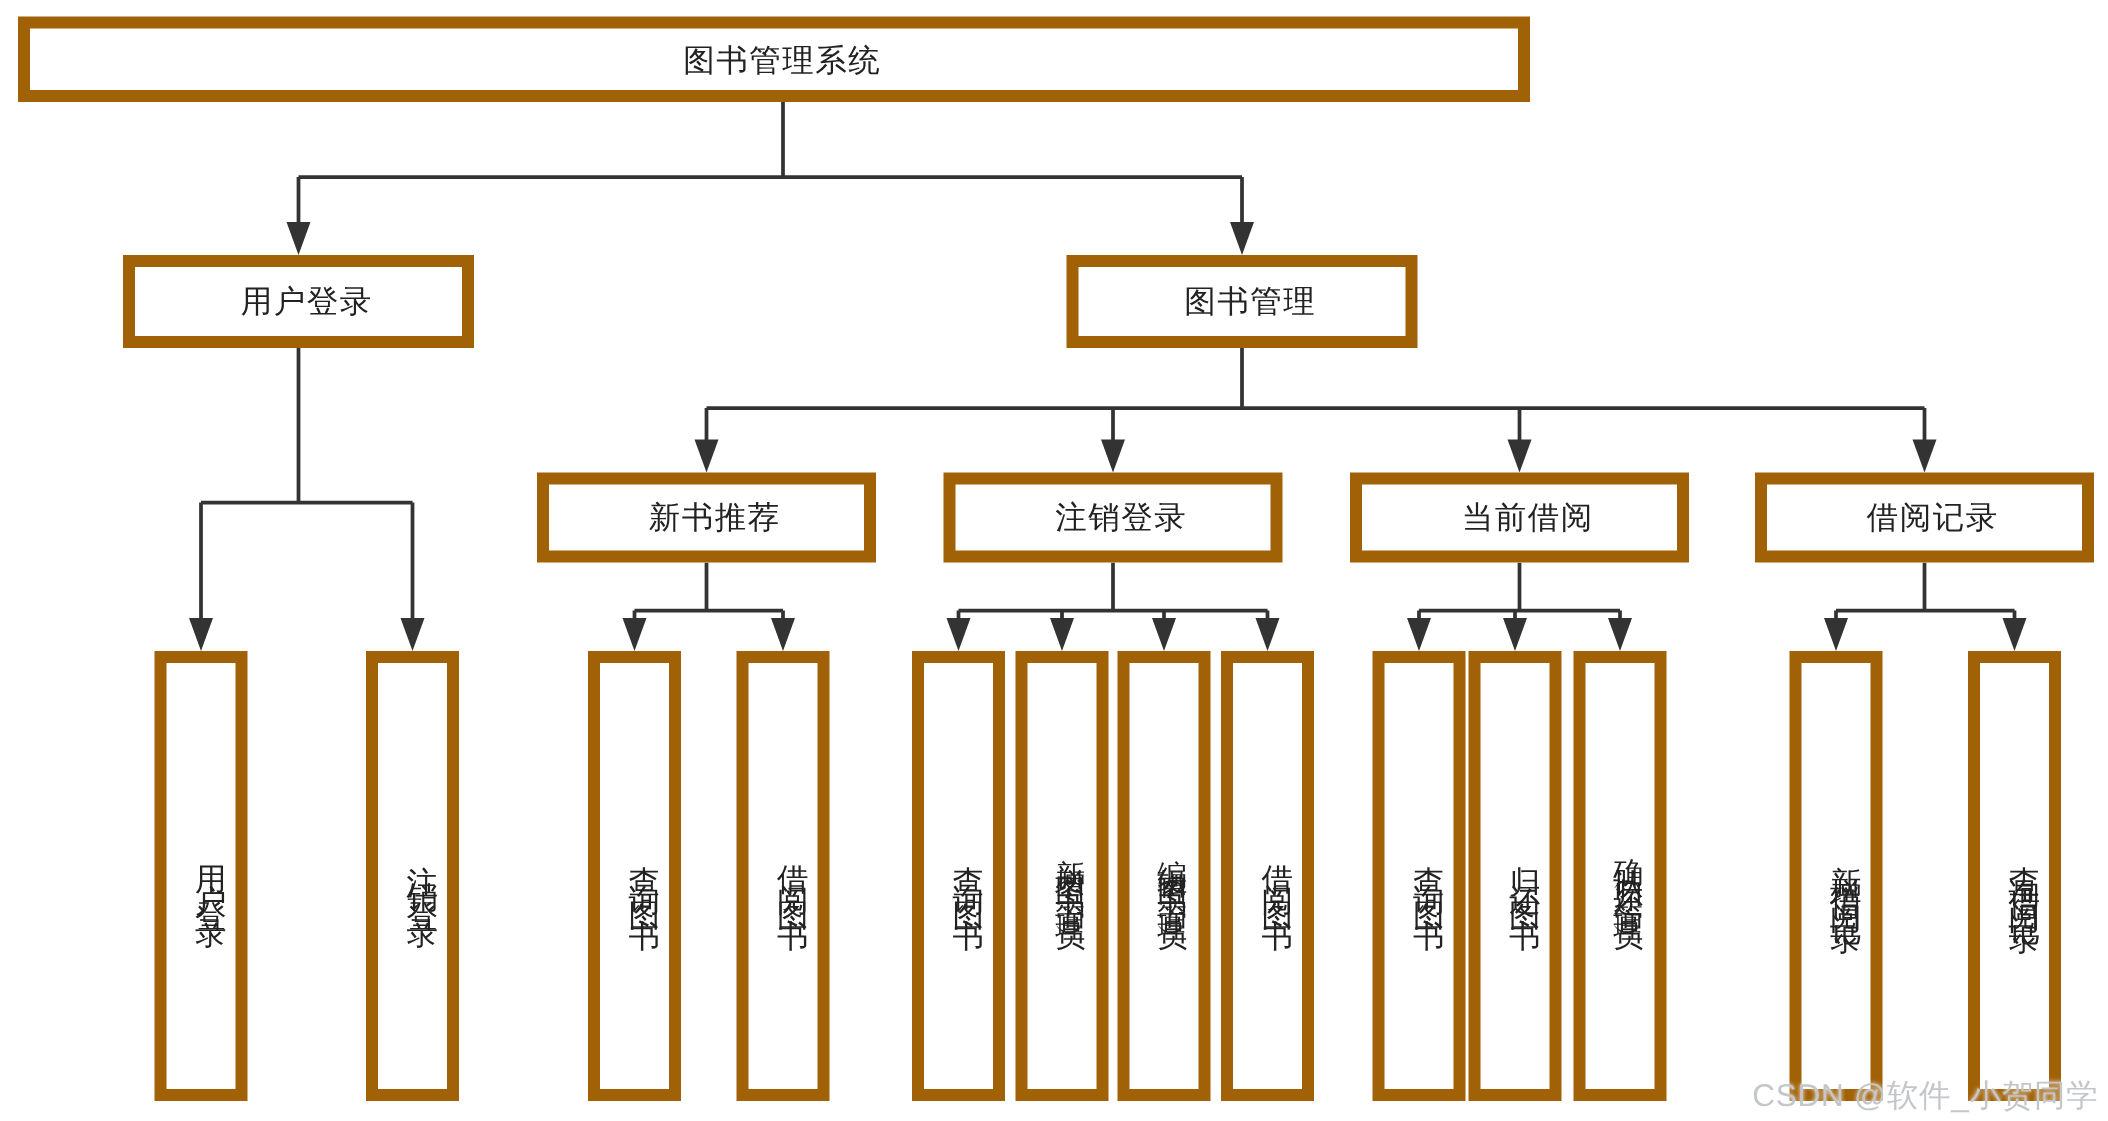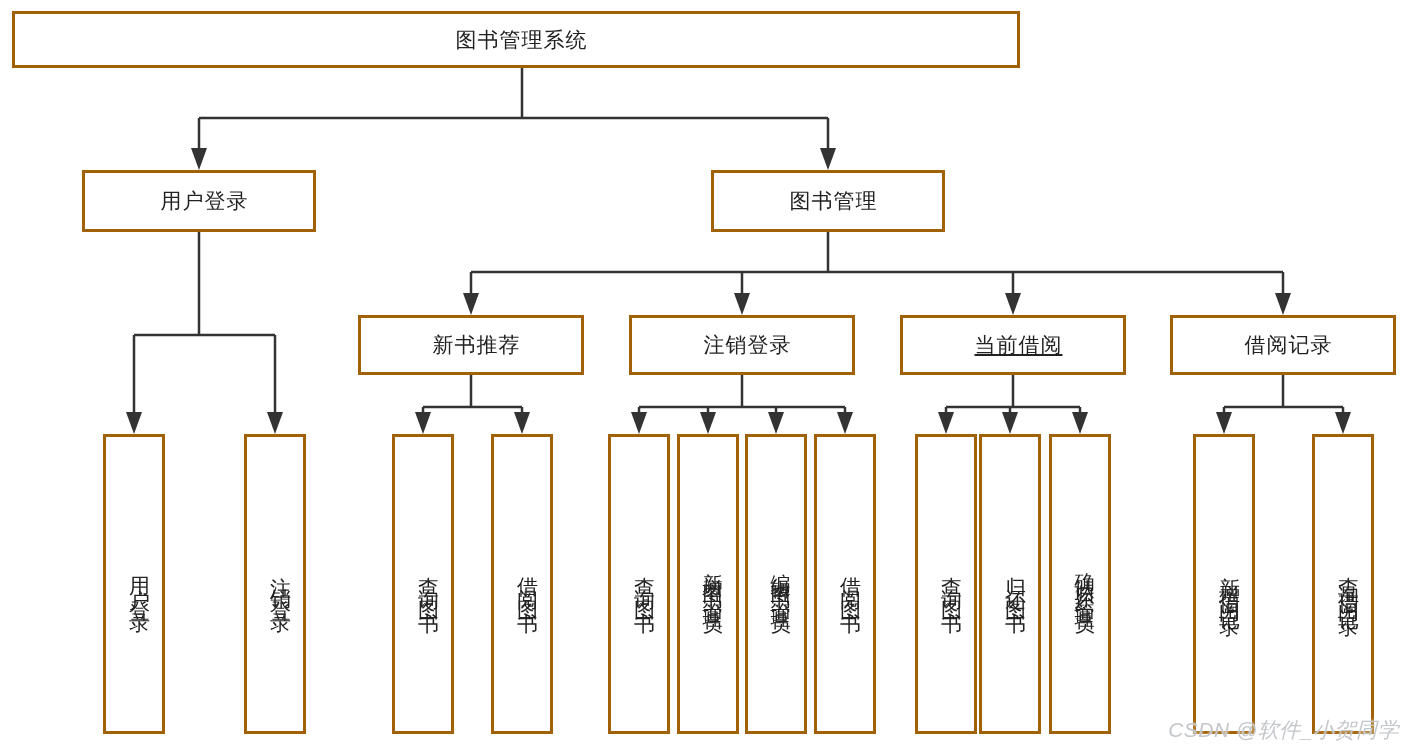--- a/index.html
+++ b/index.html
@@ -2,35 +2,34 @@
 <html><head>
 <meta charset="utf-8">
 <style>
   html,body{margin:0;padding:0;background:#ffffff;}
   .canvas{
     position:relative;width:1405px;height:747px;background:#ffffff;
     font-family:"Liberation Sans","DejaVu Sans",sans-serif;overflow:hidden;
   }
   .connectors{position:absolute;left:0;top:0;z-index:1;}
   .node{
-    position:absolute;z-index:2;background:#ffffff;border:3px solid #a16207;
+    position:absolute;z-index:2;background:#ffffff;border:8px solid #a16207;
     box-sizing:border-box;display:flex;align-items:center;justify-content:center;
     color:#222222;
     padding-left:11px;
   }
   .hbox{font-size:21px;letter-spacing:1px;}
   .vbox{writing-mode:vertical-rl;font-size:21px;}
   .ls-wide{letter-spacing:12px;}
   .ls-mid{letter-spacing:8px;}
   .ls-tight{letter-spacing:6px;font-size:20px;}
   .watermark{
     position:absolute;right:6px;bottom:3px;z-index:3;font-size:21px;
     color:#c3c6ca;text-shadow:0 0 3px rgba(255,255,255,.95);letter-spacing:.5px;
     white-space:nowrap;
-    font-style:italic;
   }
 </style>
 </head>
 <body>
 
 <div class="canvas">
 
   <svg class="connectors" width="1405" height="747" viewBox="0 0 1405 747" xmlns="http://www.w3.org/2000/svg">
     <g stroke="#333333" stroke-width="2.5" fill="none">
 
@@ -97,21 +96,21 @@
     </g>
   </svg>
 
   <div class="node hbox" style="left:12px;top:11px;width:1008px;height:57px;">图书管理系统</div>
 
   <div class="node hbox" style="left:82px;top:170px;width:234px;height:62px;">用户登录</div>
   <div class="node hbox" style="left:711px;top:170px;width:234px;height:62px;">图书管理</div>
 
   <div class="node hbox" style="left:358px;top:315px;width:226px;height:60px;">新书推荐</div>
   <div class="node hbox" style="left:629px;top:315px;width:226px;height:60px;">注销登录</div>
-  <div class="node hbox" style="left:900px;top:315px;width:226px;height:60px;text-decoration:underline;">当前借阅</div>
+  <div class="node hbox" style="left:900px;top:315px;width:226px;height:60px;">当前借阅</div>
   <div class="node hbox" style="left:1170px;top:315px;width:226px;height:60px;">借阅记录</div>
 
   <div class="node vbox ls-wide" style="left:103px;top:434px;width:62px;height:300px;">用户登录</div>
   <div class="node vbox ls-wide" style="left:244px;top:434px;width:62px;height:300px;">注销登录</div>
 
   <div class="node vbox ls-wide" style="left:392px;top:434px;width:62px;height:300px;">查询图书</div>
   <div class="node vbox ls-wide" style="left:491px;top:434px;width:62px;height:300px;">借阅图书</div>
 
   <div class="node vbox ls-wide" style="left:608px;top:434px;width:62px;height:300px;">查询图书</div>
   <div class="node vbox ls-tight" style="left:677px;top:434px;width:62px;height:300px;">新增图书（管理员）</div>

